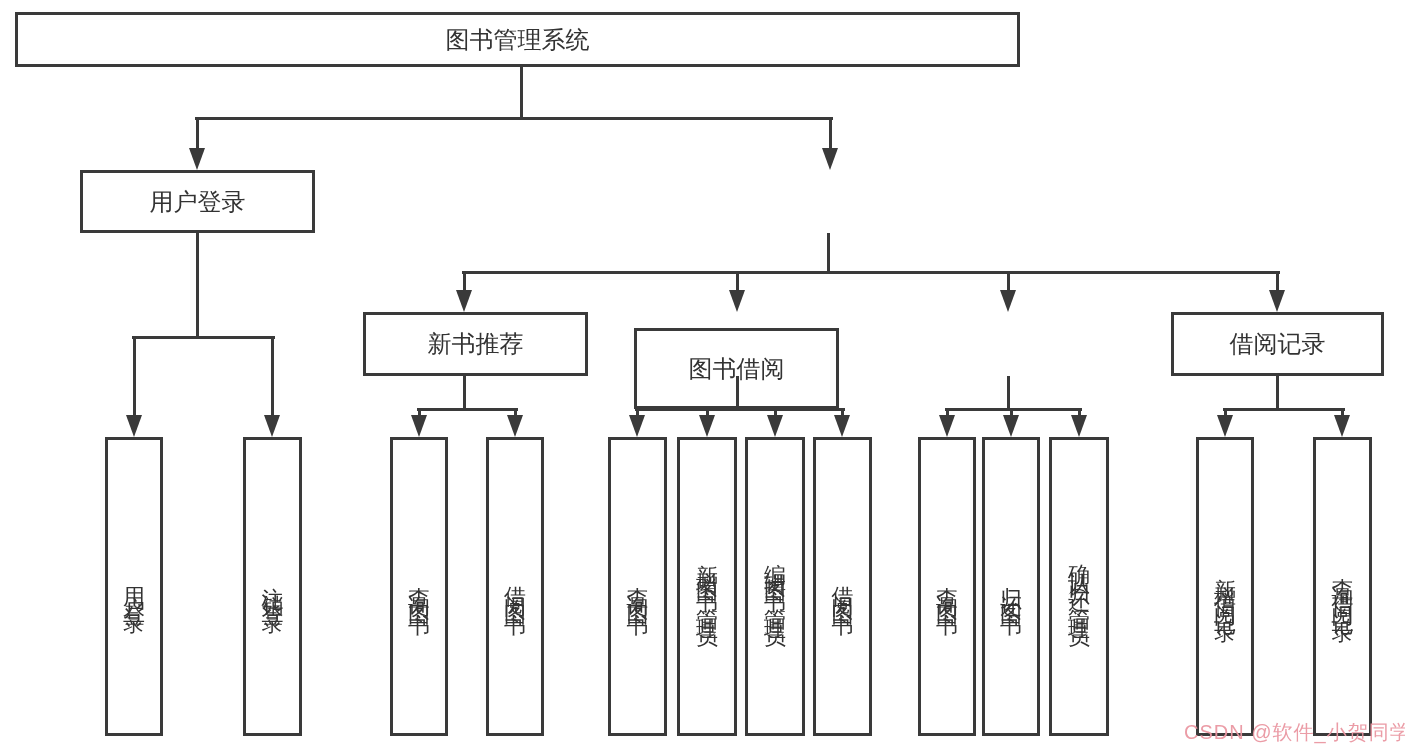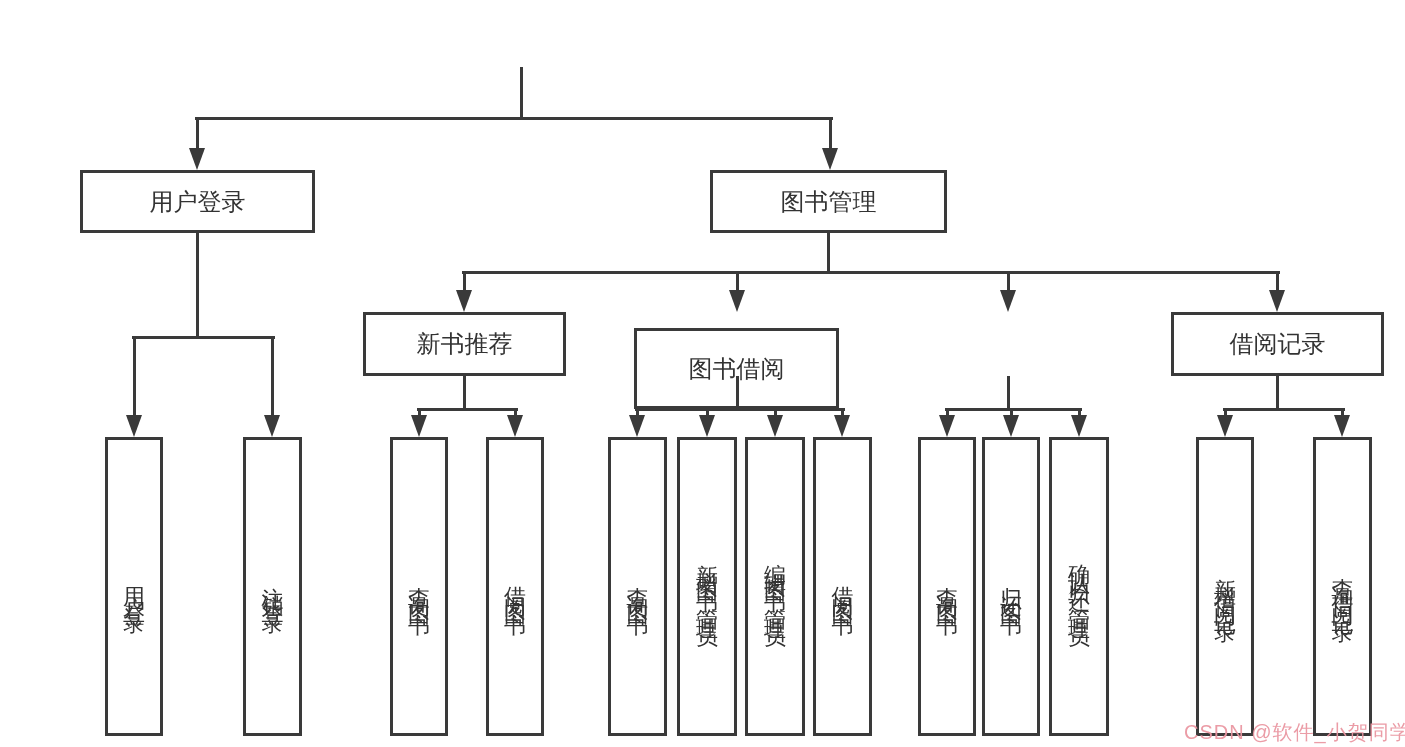--- a/index.html
+++ b/index.html
@@ -53,29 +53,29 @@
     white-space:nowrap;
     z-index:20;
     opacity:0.95;
   }
 </style>
 </head>
 <body>
 
 <div class="canvas">
 
+  <div class="node" style="left:15px;top:12px;width:1005px;height:55px">
+    <span class="hlabel">图书管理系统</span>
+  </div>
 
   <div class="node" style="left:80px;top:170px;width:235px;height:63px">
     <span class="hlabel">用户登录</span>
   </div>
-  <div class="node" style="left:710px;top:170px;width:237px;height:63px">
-    <span class="hlabel">图书管理</span>
-  </div>
 
-  <div class="node" style="left:363px;top:312px;width:203px;height:64px">
+  <div class="node" style="left:363px;top:312px;width:225px;height:64px">
     <span class="hlabel">新书推荐</span>
   </div>
   <div class="node" style="left:634px;top:328px;width:205px;height:81px">
     <span class="hlabel">图书借阅</span>
   </div>
   <div class="node" style="left:1171px;top:312px;width:213px;height:64px">
     <span class="hlabel">借阅记录</span>
   </div>
 
   <div class="node" style="left:105px;top:437px;width:58px;height:299px">

